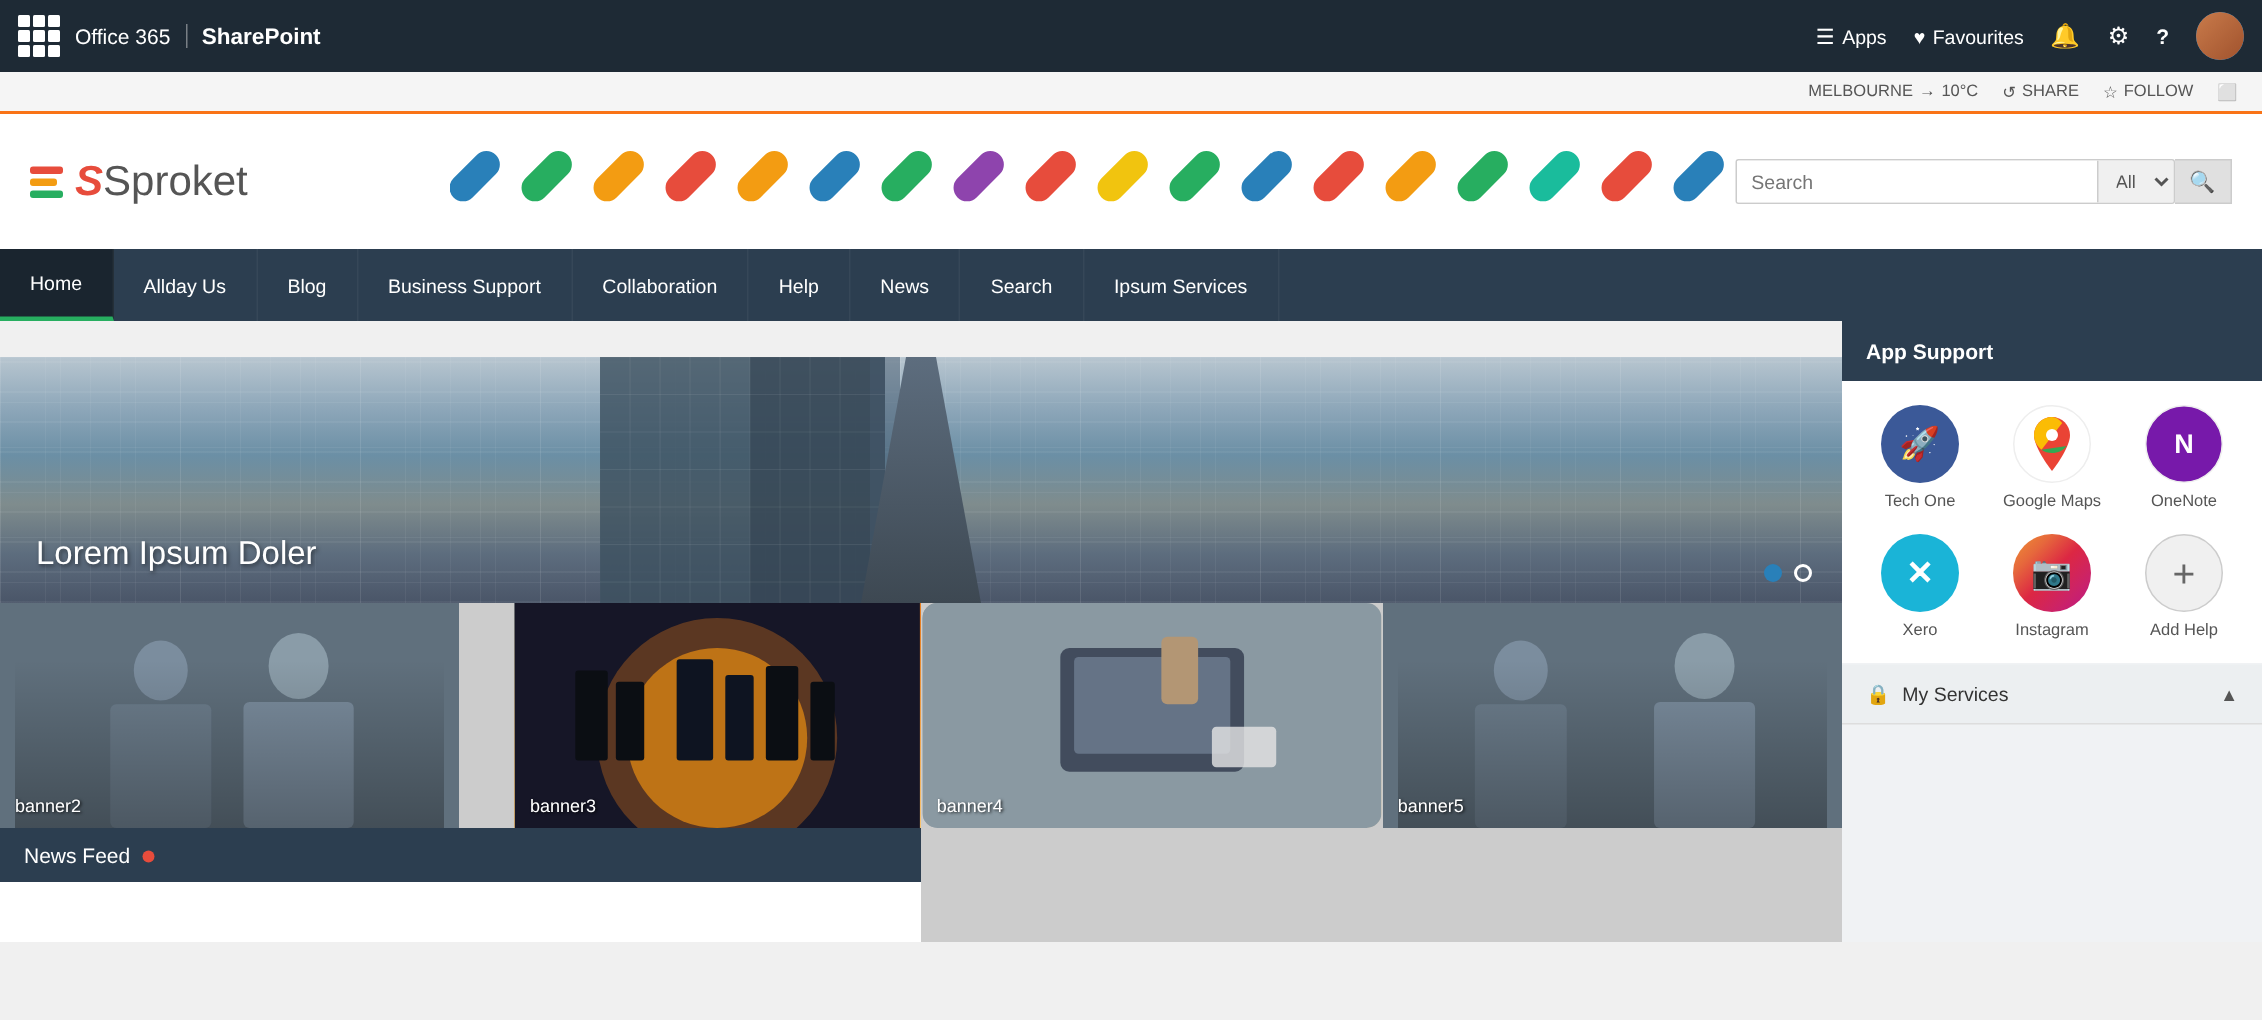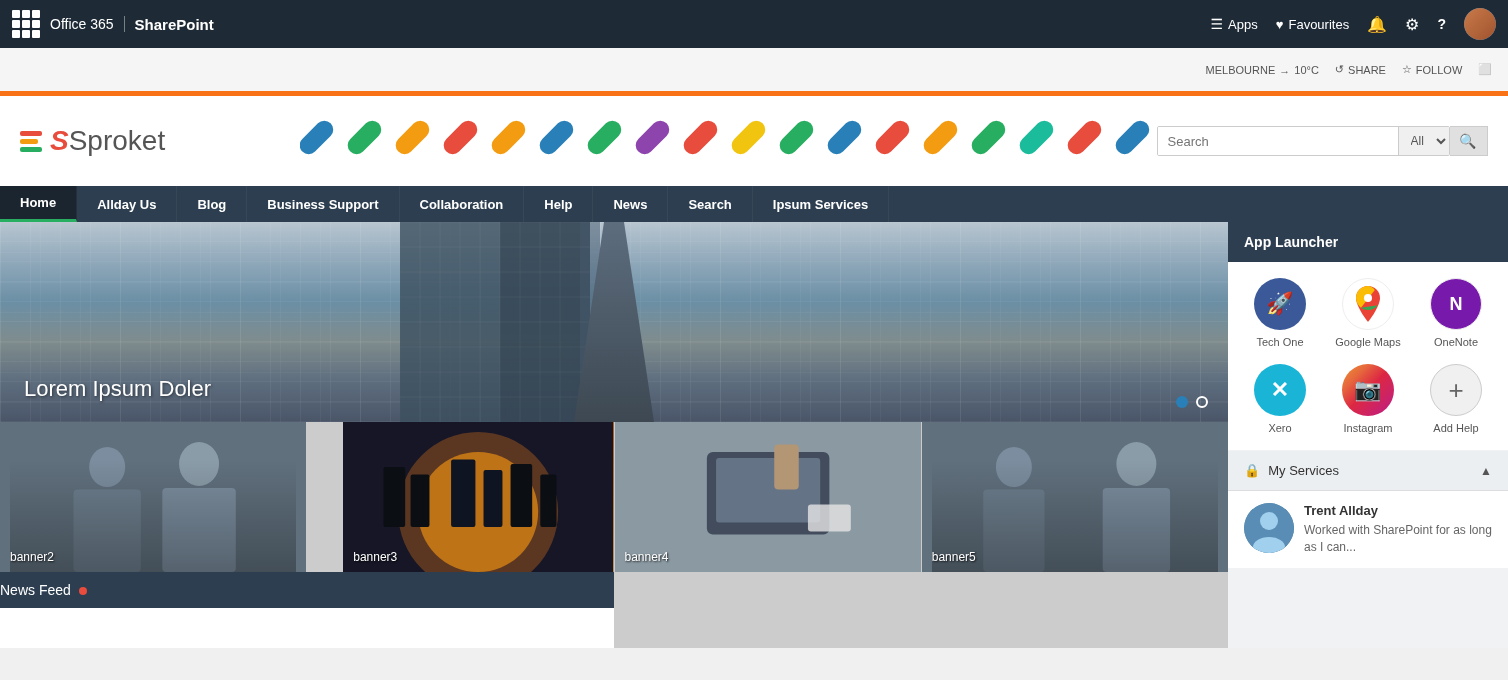--- a/index.html
+++ b/index.html
@@ -28,22 +28,22 @@
     .sharepoint-label { color: white; font-size: 15px; font-weight: 600; }
     .top-bar-right { display: flex; align-items: center; gap: 18px; }
     .top-bar-btn { color: white; font-size: 13px; cursor: pointer; display: flex; align-items: center; gap: 5px; }
     .top-bar-icon { font-size: 16px; color: white; cursor: pointer; }
     .avatar { width: 32px; height: 32px; border-radius: 50%; background: #5a8db5; overflow: hidden; cursor: pointer; display: flex; align-items: center; justify-content: center; }
     .avatar-img { width: 100%; height: 100%; object-fit: cover; background: linear-gradient(135deg, #6baed6, #2171b5); border-radius: 50%; }
 
     
     .breadcrumb-bar {
       background: #f5f5f5;
-      border-bottom: 5px solid #f97316;
-      height: 48px;
+      border-bottom: 2px solid #f97316;
+      height: 28px;
       display: flex;
       align-items: center;
       justify-content: flex-end;
       padding: 0 16px;
       gap: 16px;
       font-size: 11px;
       color: #555;
     }
     .breadcrumb-item { display: flex; align-items: center; gap: 4px; cursor: pointer; }
 
@@ -124,24 +124,23 @@
       border: 1px solid #ccc;
       border-left: none;
       padding: 6px 10px;
       cursor: pointer;
       font-size: 14px;
     }
 
     
     .nav-bar {
       background: #2c3e50;
-      height: 36px;
+      height: 48px;
       display: flex;
       align-items: stretch;
-      font-weight: bold;
     }
     .nav-item {
       color: white;
       font-size: 13px;
       padding: 0 20px;
       display: flex;
       align-items: center;
       cursor: pointer;
       white-space: nowrap;
       border-right: 1px solid rgba(255,255,255,0.05);
@@ -153,23 +152,24 @@
       display: flex;
       gap: 0;
     }
 
     
     .content-area { flex: 1; overflow: hidden; }
 
     
     .hero-banner {
       position: relative;
-      height: 200px;
+      height: 164px;
       background: linear-gradient(135deg, #7f8c8d 0%, #95a5a6 30%, #bdc3c7 60%, #ecf0f1 100%);
       overflow: hidden;
+      margin-top: 24px;
     }
     .hero-building {
       width: 100%;
       height: 100%;
       background: 
         linear-gradient(to bottom, #b8c6d0 0%, #8fa8ba 20%, #6b8fa5 40%, #7f8c8d 60%, #5d6d7e 80%, #4a5568 100%);
       position: relative;
       display: flex;
       align-items: flex-end;
     }
@@ -236,21 +236,21 @@
       color: white;
       font-size: 12px;
       font-weight: 400;
       text-shadow: 1px 1px 2px rgba(0,0,0,0.8);
       z-index: 2;
     }
 
     
     .b2 { background: linear-gradient(135deg, #5d6d7e, #85929e, #aab7b8); }
     .b3 { background: linear-gradient(135deg, #1a252f, #f39c12, #e67e22, #f8c471); margin-left: 36px; }
-    .b4 { background: linear-gradient(135deg, #7f8c8d, #bdc3c7, #e8d5b7); }
+    .b4 { background: linear-gradient(135deg, #7f8c8d, #bdc3c7, #e8d5b7); border-radius: 10px; }
     .b5 { background: linear-gradient(135deg, #5d6d7e, #85929e, #aab7b8); }
 
     
     .b2::after, .b5::after {
       content: '';
       position: absolute;
       top: 10px; left: 10px; right: 10px; bottom: 0;
       background: linear-gradient(to bottom, transparent 20%, rgba(0,0,0,0.3) 100%);
     }
 
@@ -260,21 +260,21 @@
       grid-template-columns: 1fr 1fr;
       gap: 1px;
       background: #ccc;
     }
     .section-block {
       background: white;
     }
     .section-header {
       background: #2c3e50;
       color: white;
-      padding: 10px 0;
+      padding: 10px 16px;
       font-size: 14px;
       font-weight: 400;
     }
     .red-dot { display: inline-block; width: 8px; height: 8px; background: #e74c3c; border-radius: 50%; margin-left: 4px; vertical-align: middle; }
     .section-content { padding: 12px 16px; min-height: 40px; }
 
     
     .right-sidebar {
       width: 280px;
       flex-shrink: 0;
@@ -564,21 +564,21 @@
         <div class="section-content"></div>
       </div>
     </div>
 
   </div>
 
   <div class="right-sidebar">
 
     <div class="sidebar-section">
       <div class="sidebar-title">
-        <span>App Launcher</span>
+        <span>App Support</span>
       </div>
       <div class="app-launcher-grid">
 
         <div class="app-item">
           <div class="app-icon app-icon-tech">
             <span style="font-size:22px;">🚀</span>
           </div>
           <span class="app-label">Tech One</span>
         </div>
 
@@ -626,30 +626,17 @@
     </div>
 
     <div class="my-account-section sidebar-section">
       <div class="my-account-header">
         <div class="my-account-title">
           <span>🔒</span>
           <span>My Services</span>
         </div>
         <span style="font-size:12px; color:#555;">▲</span>
       </div>
-      <div class="my-account-body">
-        <div class="user-avatar">
-          <svg width="50" height="50" viewBox="0 0 50 50">
-            <circle cx="25" cy="25" r="25" fill="#5a8db5"></circle>
-            <circle cx="25" cy="18" r="9" fill="#a0d0ee"></circle>
-            <ellipse cx="25" cy="44" rx="16" ry="10" fill="#a0d0ee"></ellipse>
-          </svg>
-        </div>
-        <div class="user-info">
-          <div class="user-name">Trent Allday</div>
-          <div class="user-desc">Worked with SharePoint for as long as I can...</div>
-        </div>
-      </div>
     </div>
 
   </div>
 
 </div>
 
 </body></html>

